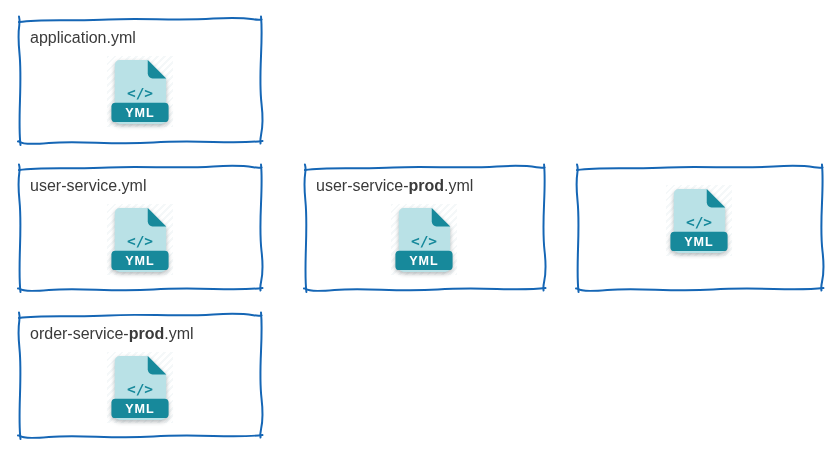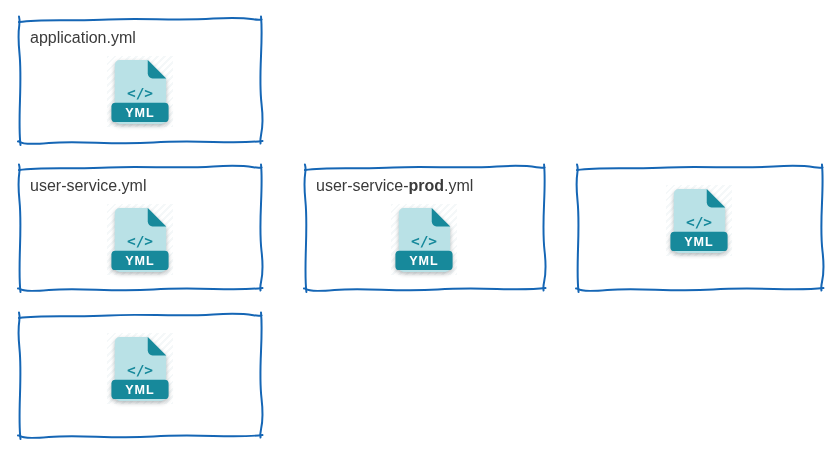--- a/index.html
+++ b/index.html
@@ -158,20 +158,21 @@
   </div>
 </div>
 
 <div class="card" style="left:14px;top:309px;width:251px;height:131px">
   <svg class="sketch" viewBox="0 0 252 132" preserveAspectRatio="none">
     <path d="M5,9 C30,5.5 60,8.5 95,6.5 S160,8 200,5.5 S240,8 248.5,6.5"></path>
     <path d="M248,3.5 C250.5,30 245,60 248.5,90 S246,120 247.5,129.5"></path>
     <path d="M249.5,127 C220,130.5 185,125.5 140,128.5 S70,126 35,129 S8,126.5 4,127.5"></path>
     <path d="M6.5,131 C3.5,105 8.5,70 5.5,40 S7.5,12 5,3.5"></path>
   </svg>
+  <div class="label"><span>order-service-</span><b>prod</b><span>.yml</span></div>
   <div class="icon-wrap">
     <svg class="fileicon" viewBox="0 0 64 70">
       <path class="doc-body" d="M11,2 H40 L59,21 V63 a5,5 0 0 1 -5,5 H11 a5,5 0 0 1 -5,-5 V7 a5,5 0 0 1 5,-5 Z"></path>
       <path class="doc-fold" d="M40,2 L59,21 H45 a5,5 0 0 1 -5,-5 Z"></path>
       <text class="code-glyph" x="32" y="41">&lt;/&gt;</text>
       <rect class="banner" x="2.5" y="46" width="59" height="20" rx="4"></rect>
       <text class="banner-text" x="32" y="61">YML</text>
     </svg>
   </div>
 </div>

